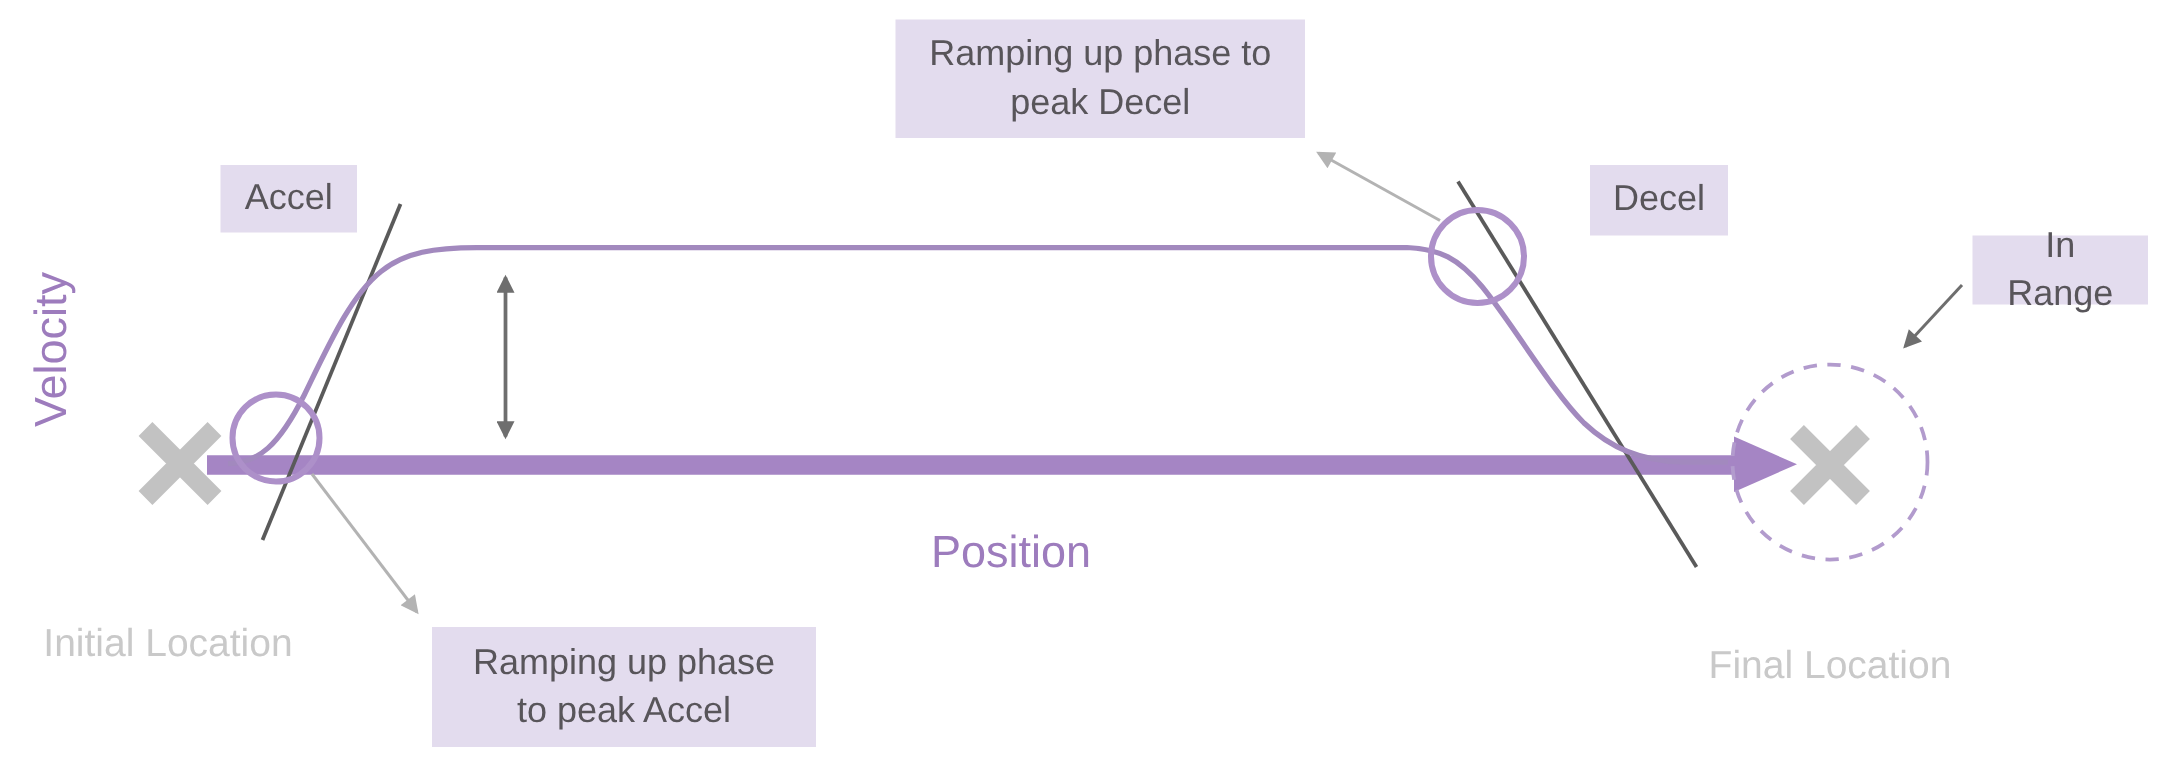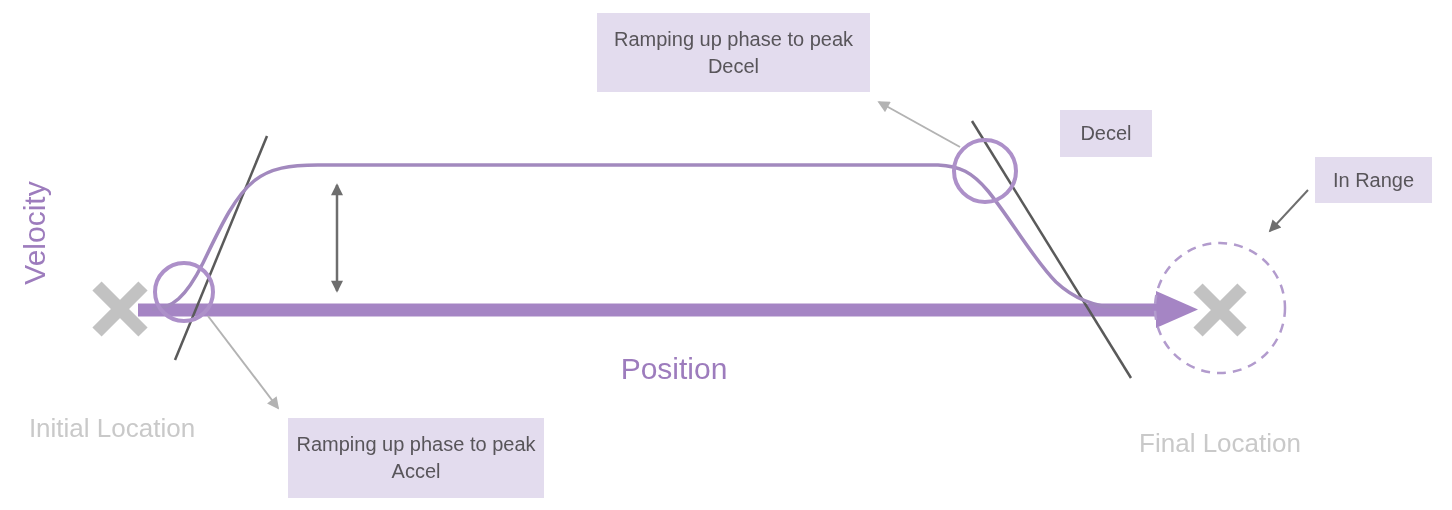--- a/index.html
+++ b/index.html
@@ -10,28 +10,28 @@
     background: #ffffff;
     font-family: "Liberation Sans", sans-serif;
     overflow: hidden;
   }
   .diagram-svg { position: absolute; left: 0; top: 0; }
 
   .chip {
     position: absolute;
     background: #e3dcee;
     color: #58555a;
-    font-size: 20px;
+    font-size: 24px;
     display: flex;
     align-items: center;
     justify-content: center;
     text-align: center;
     line-height: 1.35;
     box-sizing: border-box;
-    padding: 2px 6px;
+    padding: 2px 20px;
   }
   .axis-label {
     position: absolute;
     color: #9d7cbd;
     font-size: 30px;
     display: flex;
     align-items: center;
     justify-content: center;
     text-align: center;
   }
@@ -82,20 +82,21 @@
 
     <path d="M 97 286 L 143 332 M 143 286 L 97 332" stroke="#c2c2c2" stroke-width="13"></path>
     <path d="M 1198 288 L 1242 332 M 1242 288 L 1198 332" stroke="#c2c2c2" stroke-width="13"></path>
 
     <line x1="208" y1="316" x2="278" y2="408" stroke="#b3b3b3" stroke-width="2" marker-end="url(#ah-light)"></line>
     <line x1="960" y1="147" x2="879" y2="102" stroke="#b3b3b3" stroke-width="2" marker-end="url(#ah-light)"></line>
     <line x1="1308" y1="190" x2="1270" y2="231" stroke="#6e6e6e" stroke-width="2" marker-end="url(#ah-dark)"></line>
     <line x1="337" y1="185" x2="337" y2="291" stroke="#6e6e6e" stroke-width="2.5" marker-start="url(#ah-dark)" marker-end="url(#ah-dark)"></line>
   </svg>
 
+  <div class="chip" style="left:147px; top:110px; width:91px; height:45px;">Accel</div>
 
   <div class="chip" style="left:1020px; top:110px; width:92px; height:47px;margin-left:40px;">Decel</div>
 
 
   <div class="chip" style="left:1315px; top:157px; width:117px; height:46px;">In Range</div>
 
   <div class="chip" style="left:597px; top:13px; width:273px; height:79px;">Ramping up phase to peak Decel</div>
 
   <div class="chip" style="left:288px; top:418px; width:256px; height:80px;">Ramping up phase to peak Accel</div>
 

